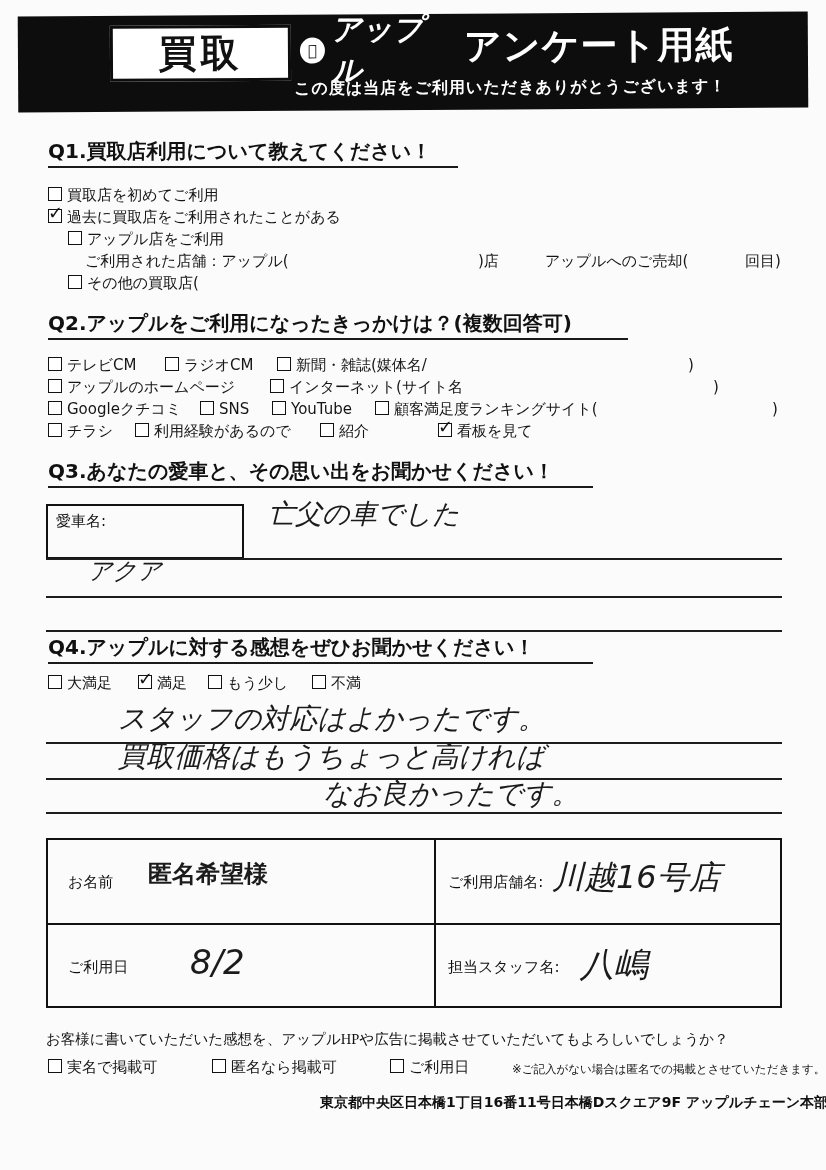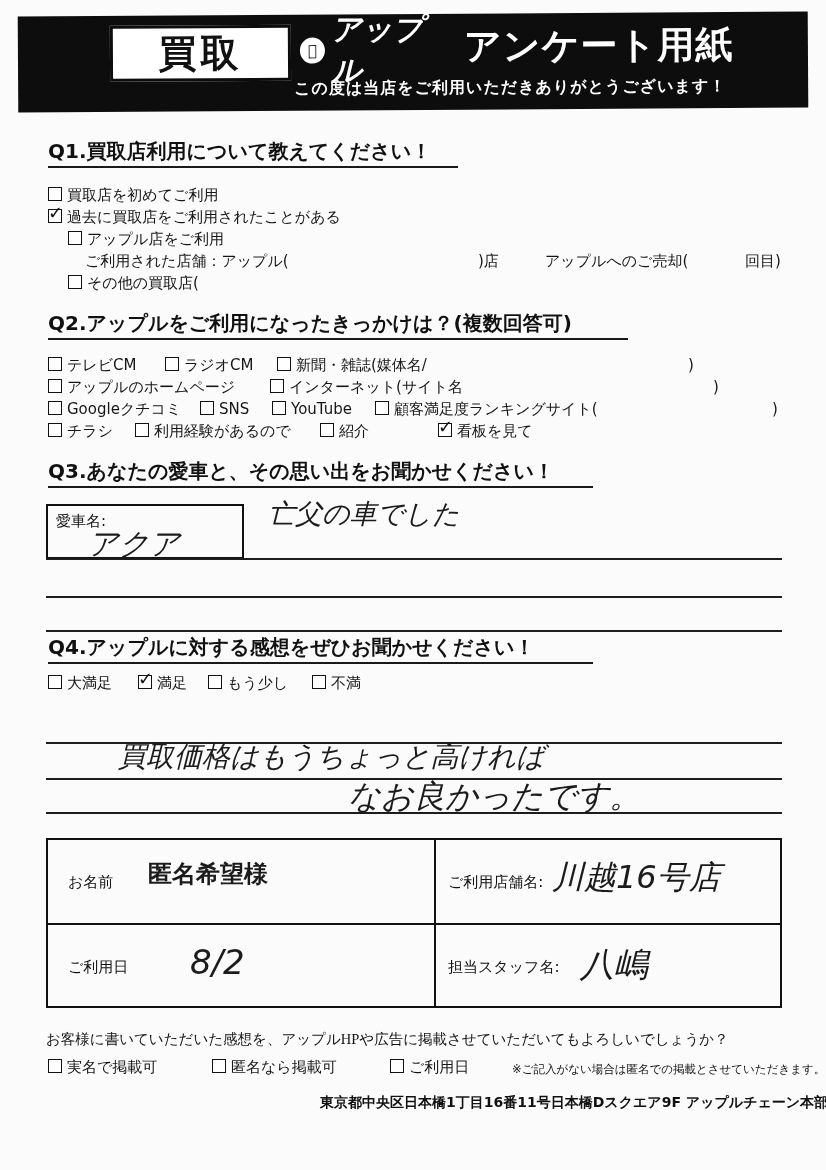--- a/index.html
+++ b/index.html
@@ -276,21 +276,21 @@
   </div>
   <div class="opt" style="left:390px; top:422px;padding-left:48px;">
     <span class="cb checked"></span><span>看板を見て</span>
   </div>
 
   <div class="q-title" style="left:48px; top:458px;">Q3.あなたの愛車と、その思い出をお聞かせください！</div>
   <div class="q-underline" style="left:48px; top:486px; width:545px;"></div>
 
   <div class="box" style="left:46px; top:504px; width:198px; height:55px;"></div>
   <div class="lbl" style="left:56px; top:512px;">愛車名:</div>
-  <div class="hand" style="left:88px; top:524px; font-size:30px;">アクア</div>
+  <div class="hand" style="left:88px; top:555px; font-size:24px;">アクア</div>
 
   <div class="hand" style="left:268px; top:496px; font-size:27px;">亡父の車でした</div>
 
   <div class="rule" style="left:46px; top:558px; width:736px;"></div>
   <div class="rule" style="left:46px; top:596px; width:736px;"></div>
   <div class="rule" style="left:46px; top:630px; width:736px;"></div>
 
   <div class="q-title" style="left:48px; top:634px;">Q4.アップルに対する感想をぜひお聞かせください！</div>
   <div class="q-underline" style="left:48px; top:662px; width:545px;"></div>
 
@@ -304,22 +304,23 @@
     <span class="cb"></span><span>もう少し</span>
   </div>
   <div class="opt" style="left:312px; top:674px;">
     <span class="cb"></span><span>不満</span>
   </div>
 
   <div class="rule" style="left:46px; top:742px; width:736px;"></div>
   <div class="rule" style="left:46px; top:778px; width:736px;"></div>
   <div class="rule" style="left:46px; top:812px; width:736px;"></div>
 
+  <div class="hand" style="left:118px; top:700px; font-size:28px;">スタッフの対応はよかったです。</div>
   <div class="hand" style="left:118px; top:738px; font-size:28px;">買取価格はもうちょっと高ければ</div>
-  <div class="hand" style="left:348px; top:775px; font-size:32px;">なお良かったです。</div>
+  <div class="hand" style="left:323px; top:775px; font-size:28px;">なお良かったです。</div>
 
   <div class="box" style="left:46px; top:838px; width:736px; height:170px;"></div>
   <div class="rule" style="left:46px; top:923px; width:736px; height:2.2px; background:#111;"></div>
   <div class="rule" style="left:434px; top:838px; width:2.2px; height:170px; background:#111;"></div>
 
   <div class="lbl" style="left:68px; top:873px;">お名前</div>
   <div class="hand" style="left:148px; top:858px; font-size:24px; font-style:normal; font-weight:bold;">匿名希望様</div>
 
   <div class="lbl" style="left:448px; top:873px;">ご利用店舗名:</div>
   <div class="hand" style="left:552px; top:856px; font-size:32px;">川越16号店</div>

